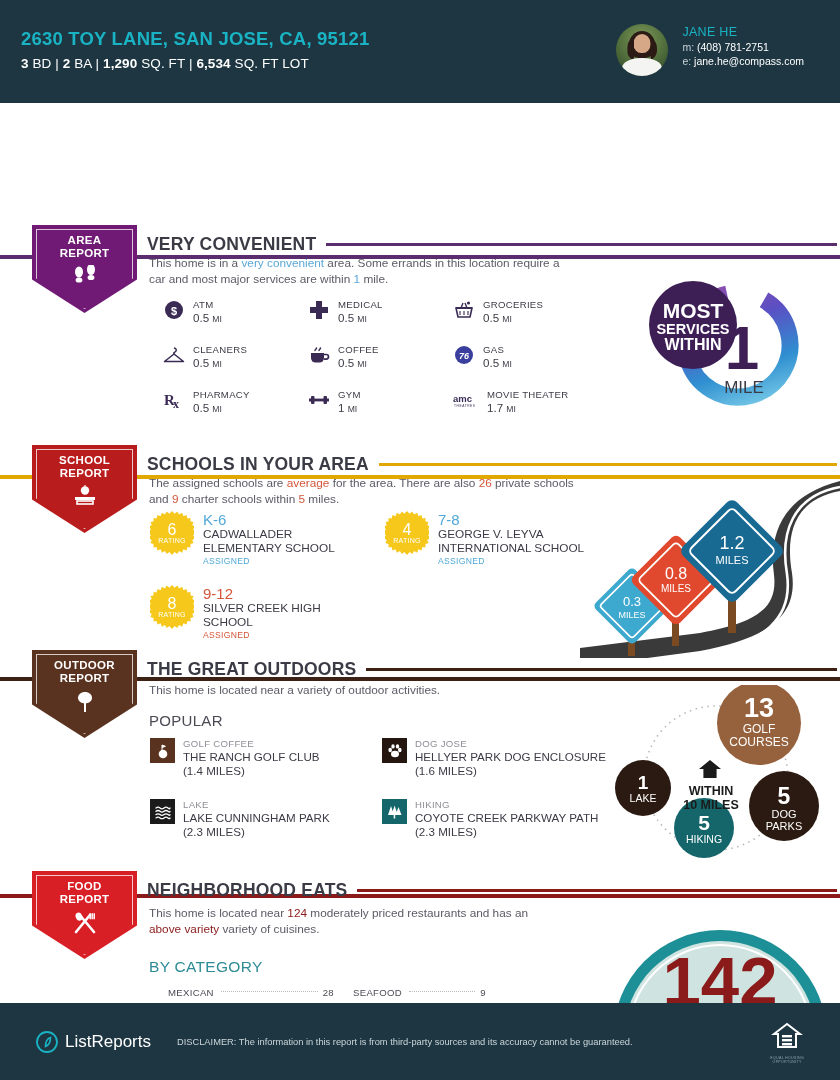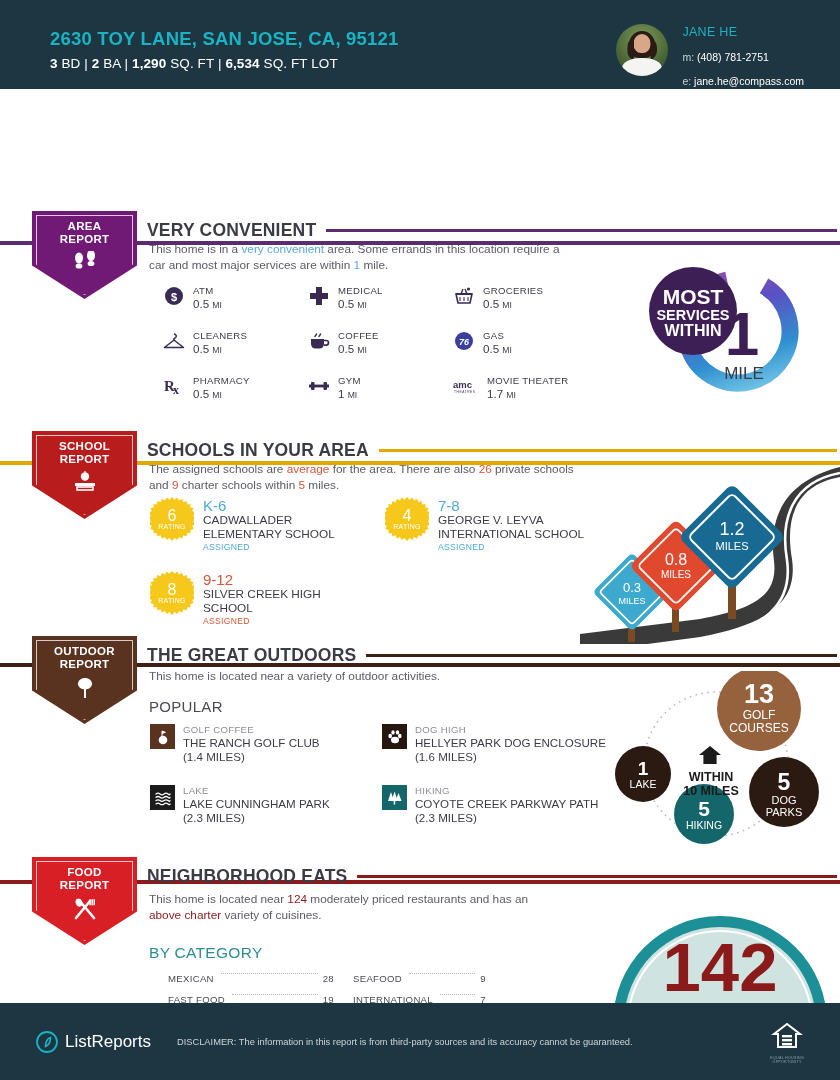--- a/index.html
+++ b/index.html
@@ -4,22 +4,22 @@
 <style>
   * { margin:0; padding:0; box-sizing:border-box; }
   body {
     width:840px; height:1080px; background:#ffffff;
     font-family:"Liberation Sans", sans-serif;
     color:#3a3a48; overflow:hidden; position:relative;
   }
 
   
   .header {
-    height:89px; background:#1d3642; position:relative;
-    padding:28px 0 0 50px;
+    height:103px; background:#1d3642; position:relative;
+    padding:28px 0 0 21px;
   }
   .addr {
     color:#1ab3c4; font-size:18.5px; font-weight:bold;
     letter-spacing:0.2px;
   }
   .specs { color:#ffffff; font-size:13.5px; margin-top:6px; letter-spacing:0.1px; }
   .specs b { font-weight:bold; }
   .specs span.lt { font-weight:normal; }
   .agent-wrap {
     position:absolute; right:36px; top:24px;
@@ -44,21 +44,21 @@
     position:absolute; left:50%; top:24%; transform:translateX(-50%);
     width:30px; height:26px; border-radius:45%;
     background:#2b1b14; clip-path:polygon(0 0,22% 0,22% 100%,0 100%,100% 100%,78% 100%,78% 0,100% 0,100% 110%,0 110%);
   }
   .avatar .body {
     position:absolute; left:50%; bottom:-4px; transform:translateX(-50%);
     width:40px; height:22px; border-radius:46% 46% 0 0; background:#f4f4f2;
   }
   .agent-info { padding-top:1px; }
   .agent-name { color:#1ab3c4; font-size:12.5px; letter-spacing:0.3px; }
-  .agent-line { color:#c8d3d8; font-size:10.5px; margin-top:12px; }
+  .agent-line { color:#c8d3d8; font-size:10.5px; margin-top:2px; }
   .agent-line b { color:#ffffff; font-weight:normal; }
 
   
   .section { position:relative; }
   .rule {
     position:absolute; left:0; height:4px; width:100%;
   }
   .badge {
     position:absolute; left:32px; width:105px; z-index:6;
     color:#ffffff; text-align:center;
@@ -112,21 +112,21 @@
   }
   .sbadge .num { position:relative; z-index:2; font-size:16px; line-height:15px; }
   .sbadge .lbl { position:relative; z-index:2; font-size:7px; letter-spacing:.3px; }
   .school { display:flex; gap:9px; align-items:flex-start; }
   .school .grade { font-size:15px; }
   .school .name { font-size:11.8px; color:#3b3b46; line-height:13.5px; }
   .school .asg { font-size:8.6px; letter-spacing:.3px; margin-top:1px; }
 
   
   .cat-col { position:absolute; font-size:9.6px; letter-spacing:.3px; color:#4a4a55; }
-  .cat-row { display:flex; align-items:flex-start; margin-bottom:9.5px;padding-left:19px; }
+  .cat-row { display:flex; align-items:center; margin-bottom:9.5px;padding-left:19px; }
   .cat-row .nm { white-space:nowrap; }
   .cat-row .dots { flex:1; border-bottom:1.3px dotted #b9b9c0; margin:0 5px 3px 7px; }
   .cat-row .vl { white-space:nowrap; }
 
   .footer {
     position:absolute; left:0; bottom:0; width:840px; height:77px;
     background:#1d3642; display:flex; align-items:center; padding:0 36px;
   }
   .disc { color:#ccd6da; font-size:9.3px; margin-left:26px; }
   .lr { display:flex; align-items:center; gap:7px; color:#ffffff; font-size:17px; }
@@ -462,21 +462,21 @@
       <div class="sq" style="background:#251710;width:25px;height:25px">
         <svg width="16" height="16" viewBox="0 0 16 16">
             <ellipse cx="8" cy="11" rx="4" ry="3.2" fill="#fff"></ellipse>
             <ellipse cx="3.2" cy="7" rx="1.8" ry="2.3" fill="#fff"></ellipse>
             <ellipse cx="12.8" cy="7" rx="1.8" ry="2.3" fill="#fff"></ellipse>
             <ellipse cx="6" cy="3.4" rx="1.7" ry="2.2" fill="#fff"></ellipse>
             <ellipse cx="10.5" cy="3.4" rx="1.7" ry="2.2" fill="#fff"></ellipse>
           </svg>
         </div>
       <div class="itxt">
-          <div class="l1" style="color:#8d8d96">DOG HIGH</div>
+          <div class="l1" style="color:#8d8d96">DOG JOSE</div>
         <div class="l2">HELLYER PARK DOG ENCLOSURE</div>
         <div class="l2">(1.6 MILES)</div>
         </div>
     </div>
     <div class="item">
       <div class="sq" style="background:#1b1b1b;width:25px;height:25px">
         <svg width="18" height="16" viewBox="0 0 18 16">
             <g stroke="#fff" stroke-width="1.3" fill="none" stroke-linecap="round">
           <path d="M2 4q2-1.6 4 0t4 0 4 0 2 0"></path>
               <path d="M2 7.3q2-1.6 4 0t4 0 4 0 2 0"></path>
@@ -558,21 +558,21 @@
           <path d="M18.2 2.2v6M20.2 2.2v6M22.2 2.2v6" stroke="#fff" stroke-width="1.5"></path>
           </svg>
       </div>
     </div>
   </div>
   <div class="sec-head" style="top:777px">
     <div class="sec-title">NEIGHBORHOOD EATS</div>
     <div class="sec-line" style="background:#8b1a1a"></div>
   </div>
   <div class="sec-desc" style="top:803px;width:400px">
-    <span>This home is located near </span><span style="color:#8b1a1a">124</span><span> moderately priced restaurants and has an </span><span style="color:#8b1a1a">above charter</span><span> variety of cuisines.</span>
+    <span>This home is located near </span><span style="color:#8b1a1a">124</span><span> moderately priced restaurants and has an </span><span style="color:#8b1a1a">above variety</span><span> variety of cuisines.</span>
   </div>
   <div style="position:absolute;left:149px;top:855px;font-size:15.5px;color:#2d8b95;letter-spacing:.3px">BY CATEGORY</div>
 
   <div class="cat-col" style="left:149px;top:884px;width:185px">
     <div class="cat-row">
         <span class="nm">MEXICAN</span>
         <span class="dots"></span>
         <span class="vl">28</span>
       </div>
     <div class="cat-row">

